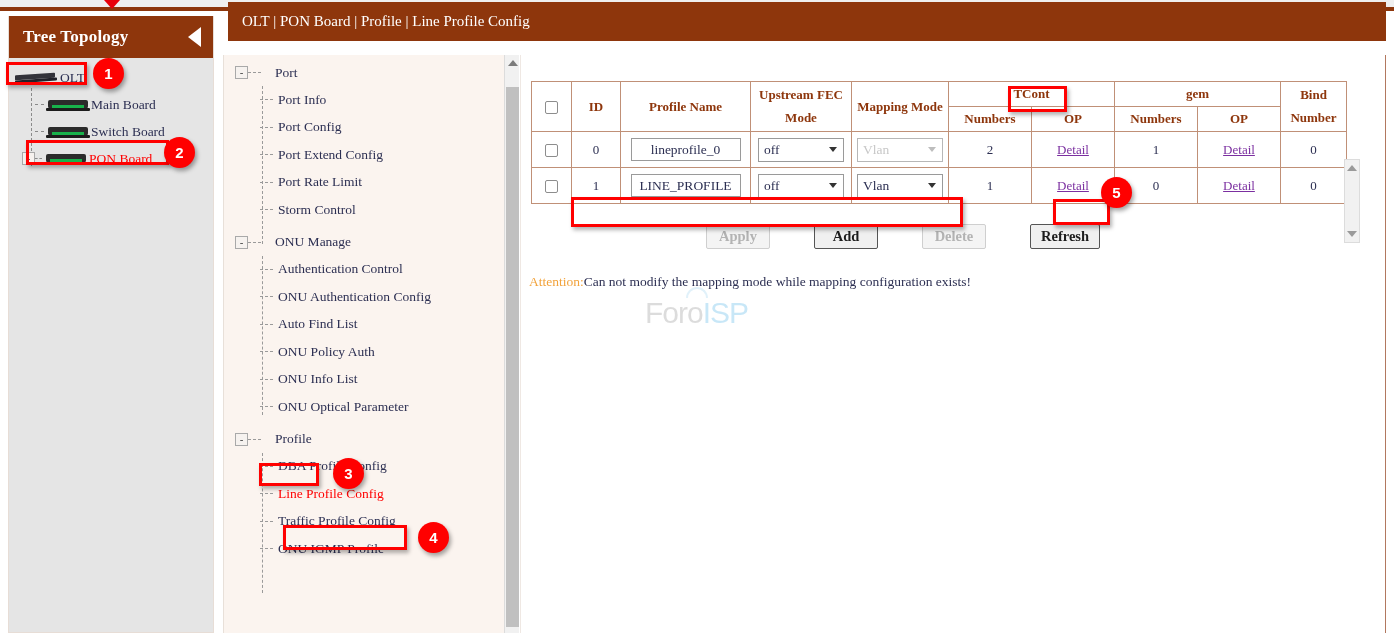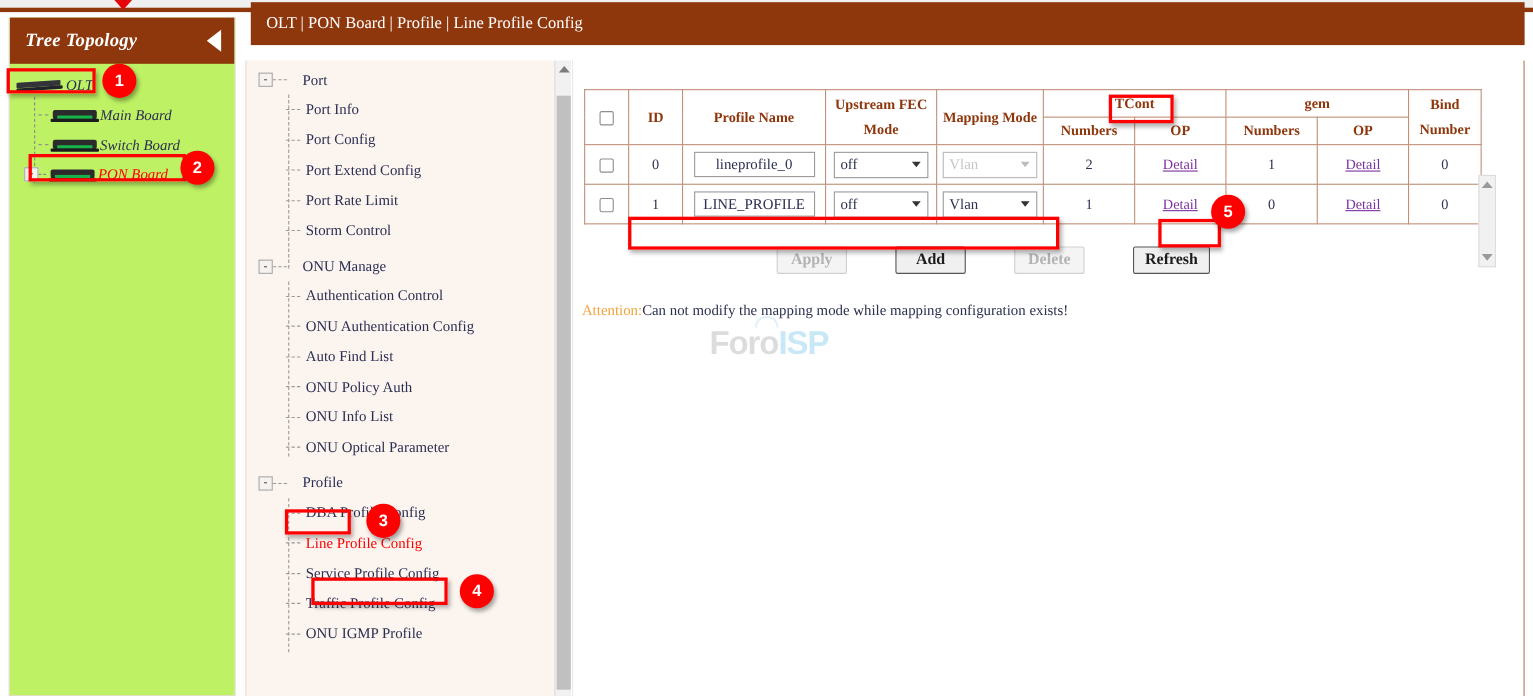--- a/index.html
+++ b/index.html
@@ -14,21 +14,21 @@
 
   
   .top-strip { position: absolute; left: 0; top: 0; width: 1394px; height: 10px; background: #efefef; }
   .top-rule  { position: absolute; left: 0; top: 7px; width: 1394px; height: 4px; background: #8e360c; }
   .top-arrow { position: absolute; left: 104px; top: 0px; width: 0; height: 0;
                border-left: 8px solid transparent; border-right: 8px solid transparent;
                border-top: 9px solid #e8000a; }
 
   
   .left-panel { position: absolute; left: 8px; top: 16px; width: 206px; height: 617px;
-                background: #bef264; border: 1px solid #e7ddd6; border-top: none; font-style: italic; }
+                background: #e5e5e5; border: 1px solid #e7ddd6; border-top: none; }
   .left-header { height: 42px; background: #8e360c; display: flex; align-items: center;
                  justify-content: space-between; padding: 0 12px 0 14px; }
   .left-header .title { color: #ffffff; font-size: 17px; font-weight: bold; letter-spacing: .2px; }
   .collapse-arrow { width: 0; height: 0; border-top: 10px solid transparent;
                     border-bottom: 10px solid transparent; border-right: 13px solid #ffffff; cursor: pointer; }
 
   .tree { position: relative; padding: 6px 0 0 4px; font-size: 13.5px; color: #2c2f52; }
   .tree-row { position: relative; display: flex; align-items: center; height: 27px; }
   .tree-row .lbl { white-space: nowrap; }
   .tree-row.selected .lbl { color: #ff0000; }
@@ -111,21 +111,21 @@
   
   .tsb { position: absolute; left: 823px; top: 104px; width: 16px; height: 84px;
          background: #f1f1f1; border: 1px solid #dcdcdc; }
   .tsb .a { position: absolute; left: 0; width: 14px; height: 14px; display: flex;
             align-items: center; justify-content: center; }
   .tri-up-s { width: 0; height: 0; border-left: 5px solid transparent; border-right: 5px solid transparent; border-bottom: 6px solid #9a9a9a; }
   .tri-dn-s { width: 0; height: 0; border-left: 5px solid transparent; border-right: 5px solid transparent; border-top: 6px solid #9a9a9a; }
 
   
   .wm { position: absolute; left: 645px; top: 296px; font-family: "Liberation Sans", sans-serif;
-        font-size: 30px; font-weight: bold; letter-spacing: -1px; opacity: .30; user-select: none; }
+        font-size: 30px; font-weight: normal; letter-spacing: -1px; opacity: .30; user-select: none; }
   .wm .foro { color: #8f8f8f; }
   .wm .isp  { color: #4db2e8; }
   .wm .arc  { position: absolute; left: 41px; top: -9px; width: 22px; height: 11px;
               border: 2px solid #9fd4ef; border-bottom: none; border-radius: 14px 14px 0 0; }
 
   
   .hl { position: absolute; border: 3px solid #ff0000; box-shadow: 2px 3px 4px rgba(0,0,0,.30); }
   .badge { position: absolute; width: 31px; height: 31px; border-radius: 50%; background: #ff0000;
            color: #fff; font-family: "Liberation Sans", sans-serif; font-weight: bold; font-size: 15px;
            display: flex; align-items: center; justify-content: center;
@@ -265,24 +265,20 @@
       </div>
       <div style="position:relative;">
         <div class="nav-vline" style="top:0; height:140px;"></div>
         <div class="nav-item">
           <span class="tick"></span>
           <span class="iname">DBA Profile Config</span>
           </div>
         <div class="nav-item active">
           <span class="tick"></span>
           <span class="iname">Line Profile Config</span>
-          </div>
-        <div class="nav-item">
-          <span class="tick"></span>
-          <span class="iname">Service Profile Config</span>
           </div>
         <div class="nav-item">
           <span class="tick"></span>
           <span class="iname">Traffic Profile Config</span>
           </div>
         <div class="nav-item">
           <span class="tick"></span>
           <span class="iname">ONU IGMP Profile</span>
           </div>
       </div>

